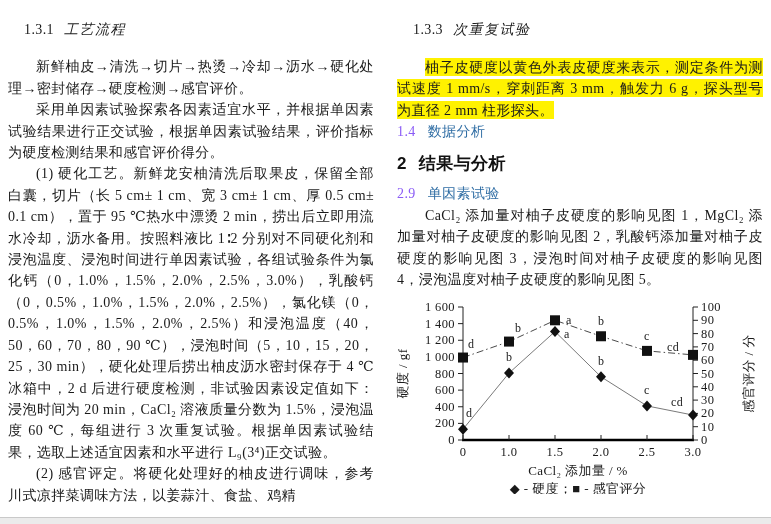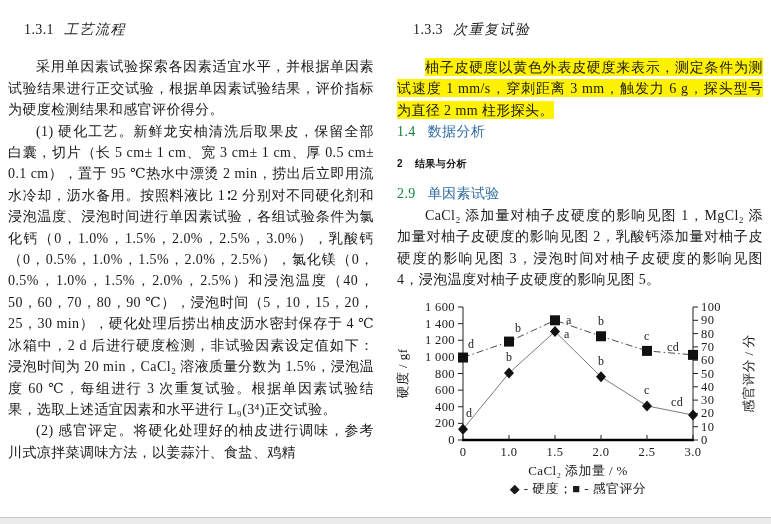--- a/index.html
+++ b/index.html
@@ -6,36 +6,37 @@
   .page{position:relative;width:771px;height:524px;overflow:hidden;background:#ffffff;
         font-family:"Liberation Serif","DejaVu Serif",serif;color:#1a1a1a;}
   .col{position:absolute;top:3px;width:366px;font-size:14px;line-height:21.4px;
        text-align:justify;letter-spacing:0.4px;}
   .col-left{left:8px;}
   .col-right{left:397px;}
   .para{margin:0;text-indent:2em;}
   .subhead{margin:16px;font-style:italic;letter-spacing:1.5px;text-indent:0;}
   .num{font-style:normal;letter-spacing:0.4px;margin-right:10px;}
   .bluehead{margin:0;color:#2f6da4;text-indent:0;}
-  .bluehead .num{color:#15803d;margin-right:12px;}
+  .bluehead .num{color:#8b5cf6;margin-right:12px;}
   .boldhead{margin:11px 0 9px;font-family:"Liberation Sans","DejaVu Sans",sans-serif;
-            font-weight:bold;font-size:10px;text-indent:0;color:#111;}
+            font-weight:bold;font-size:17px;text-indent:0;color:#111;}
   .boldhead .num{font-style:normal;margin-right:12px;}
   .hl{background:#fff200;padding:1.5px 0;}
   .figure{margin:4px 0 0 -6px;}
   .bottom-strip{position:absolute;left:0;bottom:0;width:771px;height:6px;
                 background:#ebebeb;border-top:1px solid #c9c9c9;}
 </style>
 </head>
 <body>
 
 <div class="page">
 
   <div class="col col-left">
     <p class="subhead"><span class="num">1.3.1</span><span>工艺流程</span></p>
+    <p class="para">新鲜柚皮→清洗→切片→热烫→冷却→沥水→硬化处理→密封储存→硬度检测→感官评价。</p>
     <p class="para">采用单因素试验探索各因素适宜水平，并根据单因素试验结果进行正交试验，根据单因素试验结果，评价指标为硬度检测结果和感官评价得分。</p>
     <p class="para">(1) 硬化工艺。新鲜龙安柚清洗后取果皮，保留全部白囊，切片（长 5 cm± 1 cm、宽 3 cm± 1 cm、厚 0.5 cm± 0.1 cm），置于 95 ℃热水中漂烫 2 min，捞出后立即用流水冷却，沥水备用。按照料液比 1∶2 分别对不同硬化剂和浸泡温度、浸泡时间进行单因素试验，各组试验条件为氯化钙（0，1.0%，1.5%，2.0%，2.5%，3.0%），乳酸钙（0，0.5%，1.0%，1.5%，2.0%，2.5%），氯化镁（0，0.5%，1.0%，1.5%，2.0%，2.5%）和浸泡温度（40，50，60，70，80，90 ℃），浸泡时间（5，10，15，20，25，30 min），硬化处理后捞出柚皮沥水密封保存于 4 ℃冰箱中，2 d 后进行硬度检测，非试验因素设定值如下：浸泡时间为 20 min，CaCl₂ 溶液质量分数为 1.5%，浸泡温度 60 ℃，每组进行 3 次重复试验。根据单因素试验结果，选取上述适宜因素和水平进行 L₉(3⁴)正交试验。</p>
     <p class="para">(2) 感官评定。将硬化处理好的柚皮进行调味，参考川式凉拌菜调味方法，以姜蒜汁、食盐、鸡精</p>
   </div>
 
   <div class="col col-right">
     <p class="subhead"><span class="num">1.3.3</span><span>次重复试验</span></p>
     <p class="para"><span class="hl">柚子皮硬度以黄色外表皮硬度来表示，测定条件为测试速度 1 mm/s，穿刺距离 3 mm，触发力 6 g，探头型号为直径 2 mm 柱形探头。</span></p>
     <p class="bluehead"><span class="num">1.4</span><span>数据分析</span></p>
     <p class="boldhead"><span class="num">2</span><span>结果与分析</span></p>

